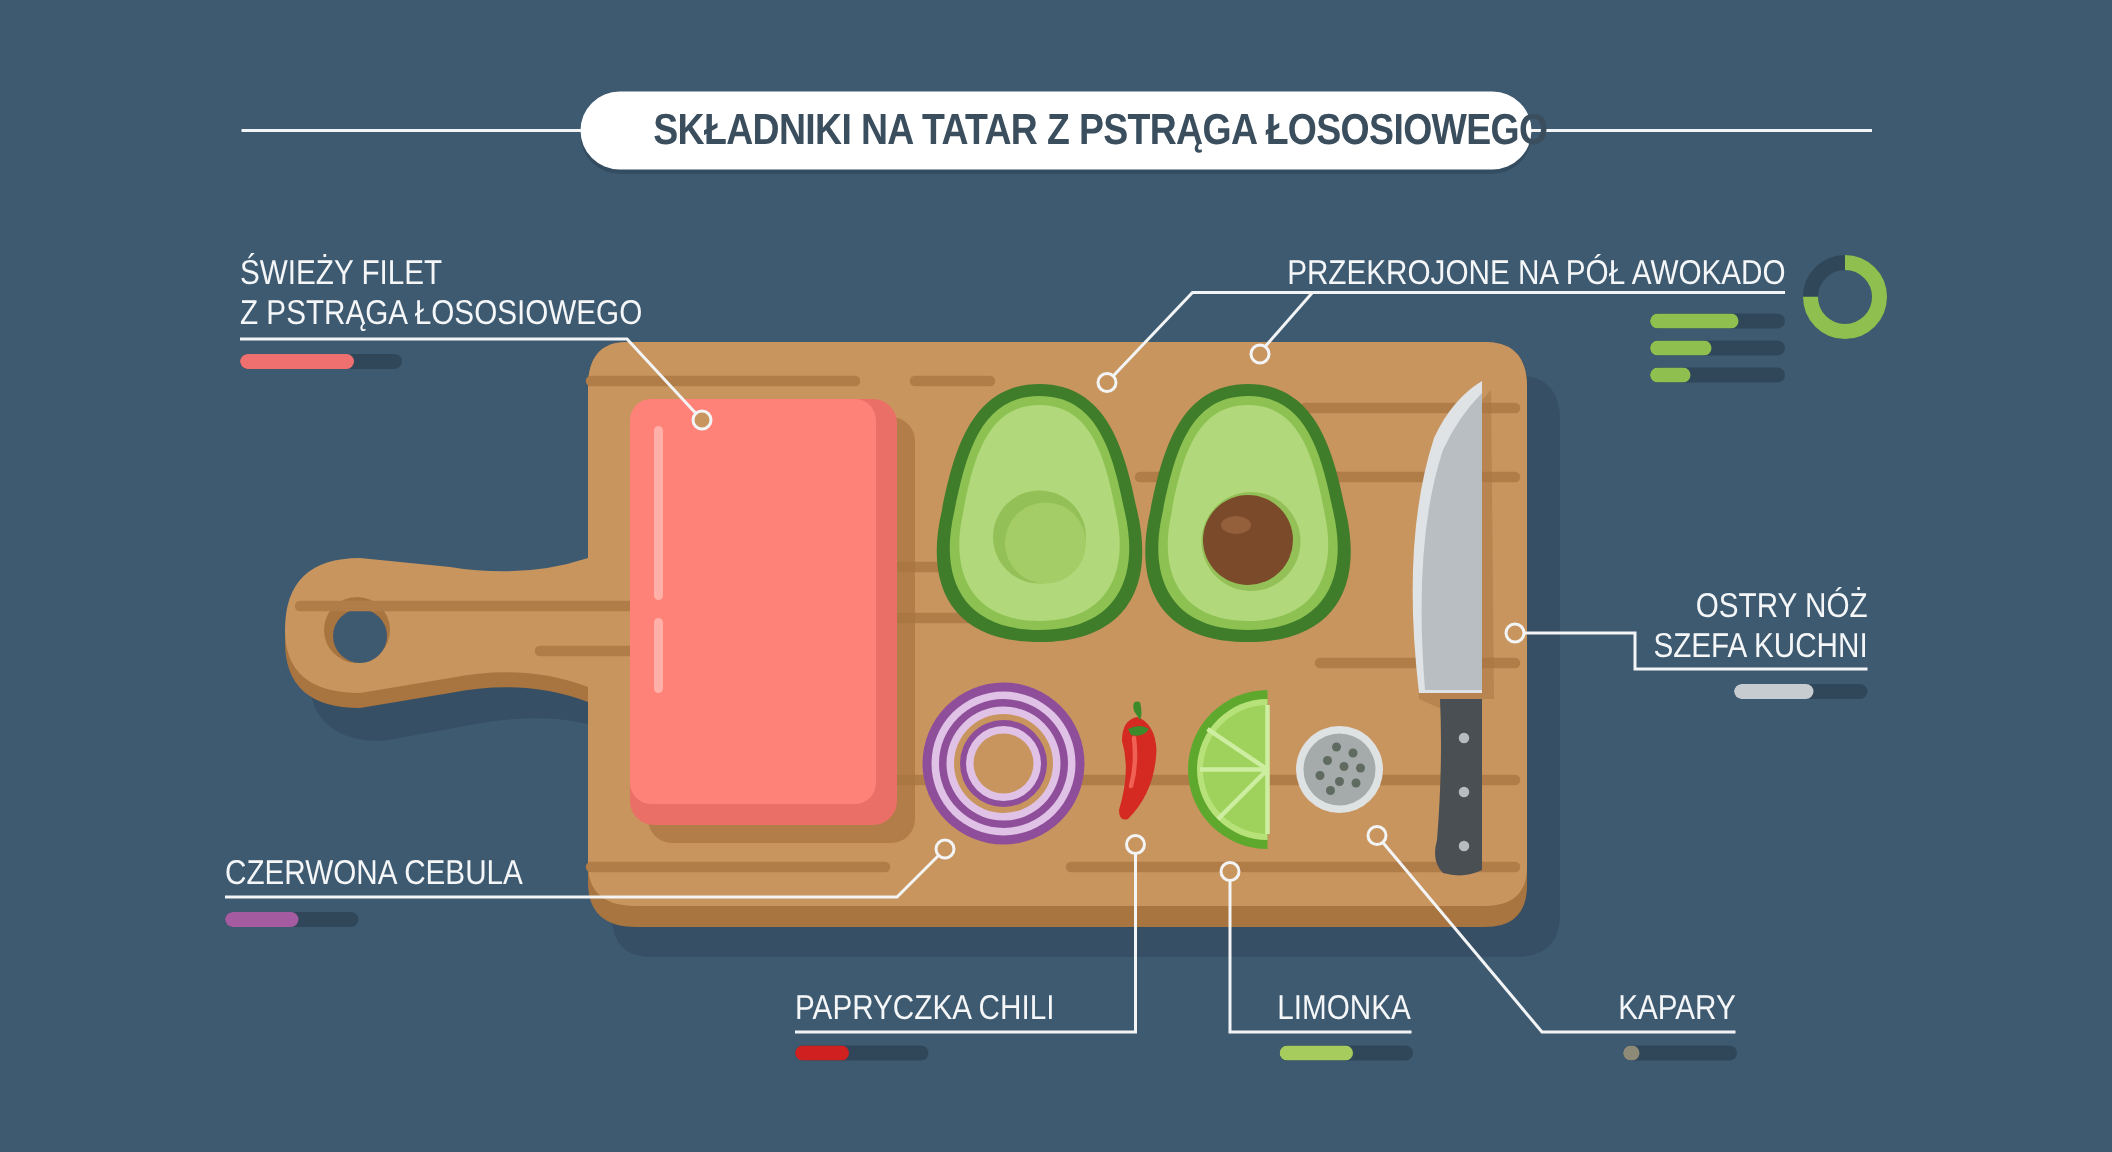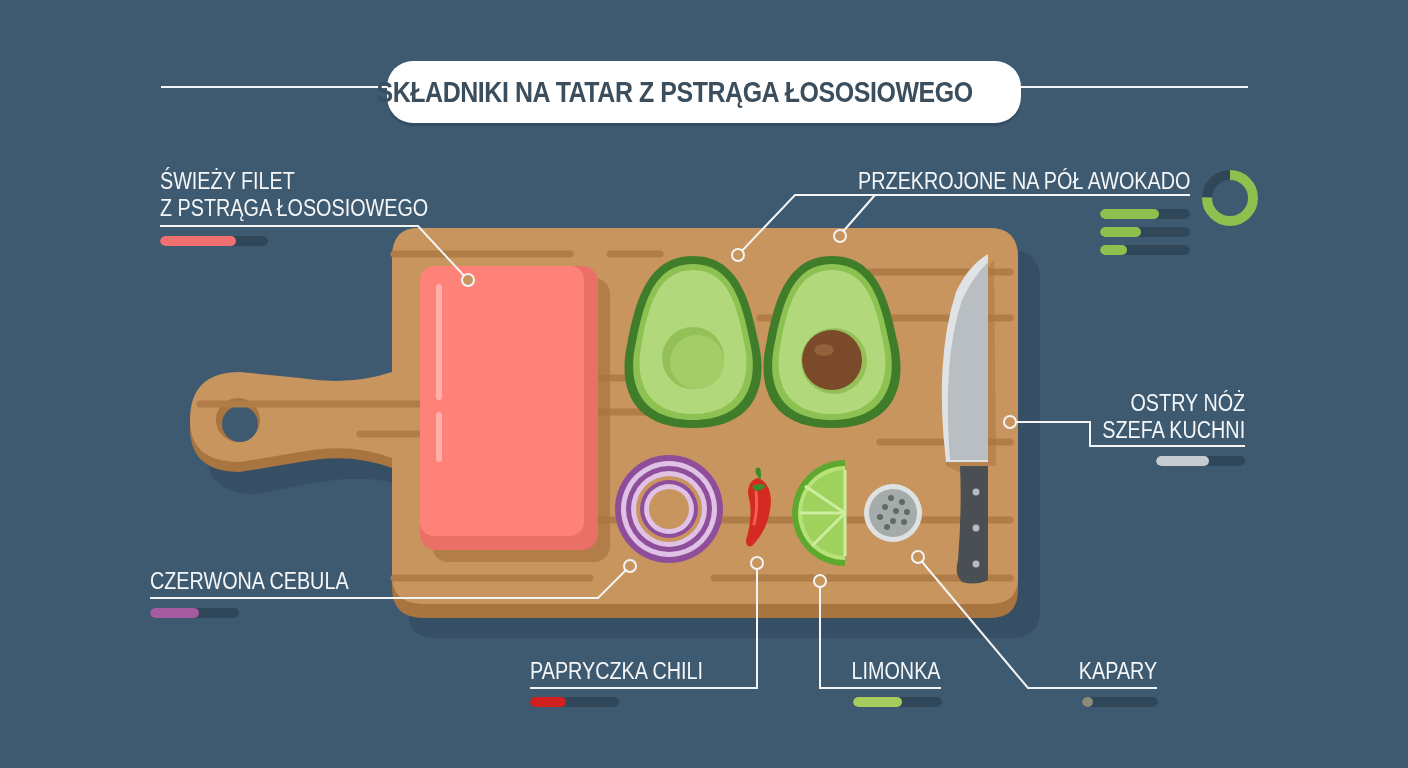--- a/index.html
+++ b/index.html
@@ -3,23 +3,23 @@
 <meta charset="utf-8">
 <style>
   html, body { margin:0; padding:0; }
   body {
     width:1408px; height:768px; overflow:hidden; position:relative;
     background:#3e5a71;
     font-family:"Liberation Sans", "DejaVu Sans", sans-serif;
   }
   .title-line { position:absolute; top:86px; height:2px; background:#f2f4f5; }
   .title-pill {
-    position:absolute; left:387px; top:61px; width:634px; height:62px;
+    position:absolute; left:387px; top:61px; width:634px; height:52px;
     background:#fff; border-radius:26px; box-shadow:0 3px 0 rgba(0,0,0,0.15);
-    display:flex; align-items:center; justify-content:flex-end;
+    display:flex; align-items:center; justify-content:flex-start;
   }
   .title-pill span {
     color:#3a4e5e; font-weight:bold; font-size:29px; letter-spacing:-0.5px;
     transform:scaleX(0.86); white-space:nowrap; display:inline-block;
   }
   .label {
     position:absolute; color:#f4f6f7; font-size:23px; line-height:27px;
     white-space:nowrap; transform-origin:left top; transform:scaleX(0.86);
   }
   .label.right { transform-origin:right top; text-align:right; }

